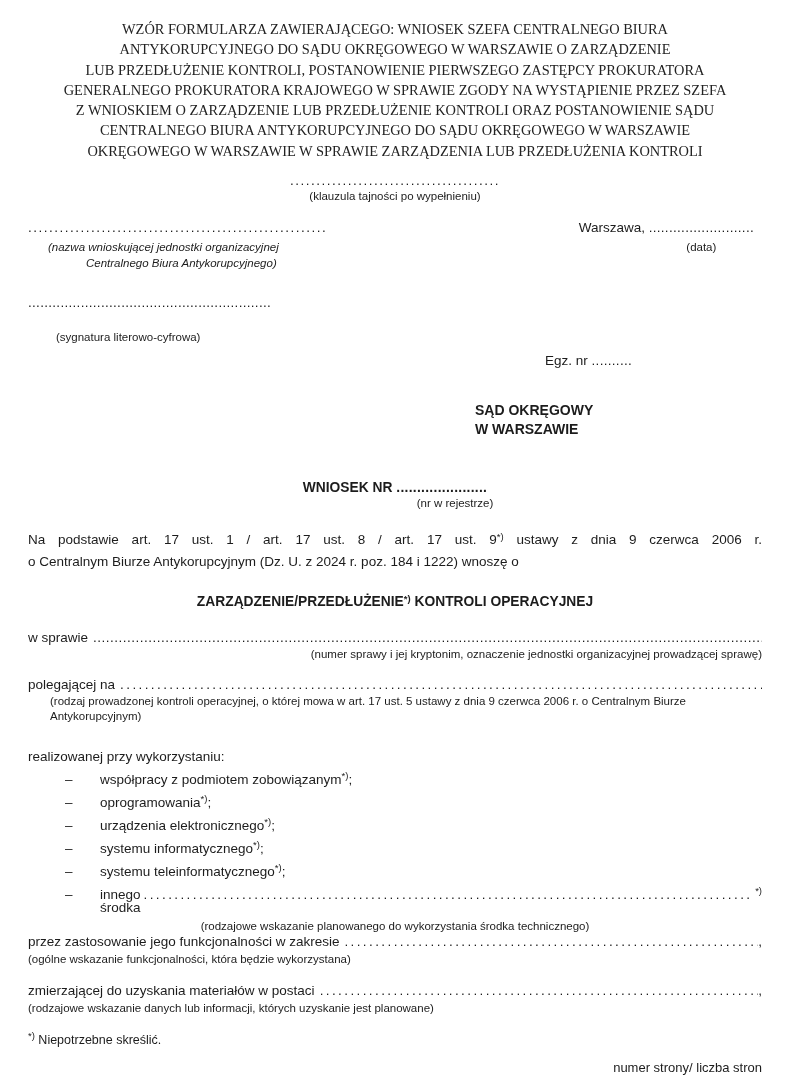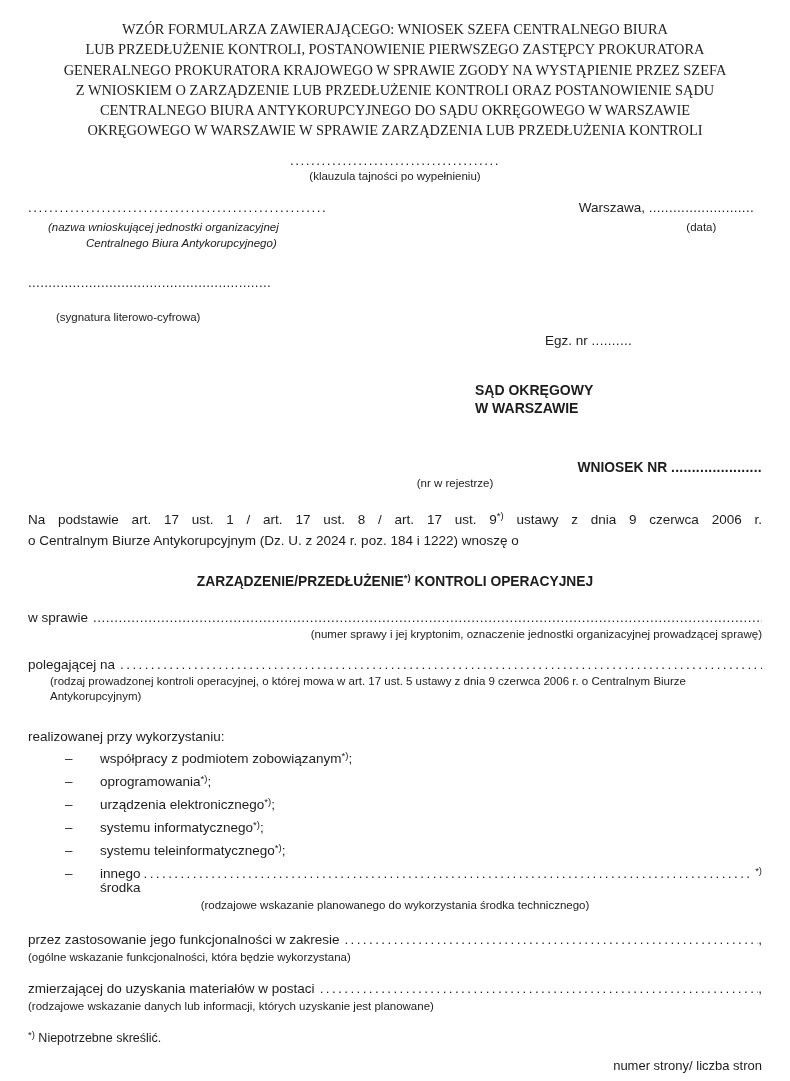--- a/index.html
+++ b/index.html
@@ -38,54 +38,55 @@
   .place-date{margin-right:8px;}
   .place-date .caption{text-align:center;padding-left:70px;margin-top:5px;}
 
   .sygnatura{margin-top:24px;line-height:15px;}
   .sygnatura .caption{padding-left:28px;margin-top:20px;}
 
   .egz{margin-top:8px;margin-left:517px;}
 
   .court{margin-top:33px;margin-left:447px;font-weight:bold;font-size:14px;line-height:18.5px;}
 
-  .wniosek{margin-top:42px;text-align:right;font-weight:bold;font-size:13.8px;}
+  .wniosek{margin-top:42px;text-align:center;font-weight:bold;font-size:13.8px;}
   .wniosek-caption{text-align:center;padding-left:120px;margin-top:1px;}
 
   .legal{margin-top:19px;line-height:20.5px;}
   .legal .j{display:block;text-align:justify;text-align-last:justify;}
 
   .heading2{margin-top:22px;text-align:center;font-weight:bold;font-size:13.8px;}
 
   .case-line{margin-top:21px;}
   .center-caption{text-align:right;margin-top:2px;}
   .poleg-line{margin-top:15px;}
   .poleg-caption{max-width:690px;margin:2px auto 0;text-align:left;}
 
   .realizowanej{margin-top:25px;}
   .li{display:flex;align-items:baseline;margin-left:37px;margin-top:8.5px;line-height:13.5px;}
   .li .dash{flex:0 0 35px;}
   .li .fill{flex:1 1 auto;overflow:hidden;letter-spacing:2.4px;margin:0 3px;}
   .means-caption{text-align:center;margin-top:4px;}
 
-  .func-line{margin-top:19px;}
+  .func-line{}
   .right-caption{margin-top:3px;}
   .mat-line{margin-top:16px;}
 
   .footnote{margin-top:17px;font-size:12.5px;}
   .pagenote{margin-top:13px;text-align:right;font-size:13px;}
   .klauzula.bottom{margin-top:3px;}
 </style>
 </head>
 <body>
 
 <div class="page">
 
   <div class="title">
     <div>WZÓR FORMULARZA ZAWIERAJĄCEGO: WNIOSEK SZEFA CENTRALNEGO BIURA</div>
+    <div>ANTYKORUPCYJNEGO DO SĄDU OKRĘGOWEGO W WARSZAWIE O ZARZĄDZENIE</div>
     <div>LUB PRZEDŁUŻENIE KONTROLI, POSTANOWIENIE PIERWSZEGO ZASTĘPCY PROKURATORA</div>
     <div>GENERALNEGO PROKURATORA KRAJOWEGO W SPRAWIE ZGODY NA WYSTĄPIENIE PRZEZ SZEFA</div>
     <div>Z WNIOSKIEM O ZARZĄDZENIE LUB PRZEDŁUŻENIE KONTROLI ORAZ POSTANOWIENIE SĄDU</div>
     <div>CENTRALNEGO BIURA ANTYKORUPCYJNEGO DO SĄDU OKRĘGOWEGO W WARSZAWIE</div>
     <div>OKRĘGOWEGO W WARSZAWIE W SPRAWIE ZARZĄDZENIA LUB PRZEDŁUŻENIA KONTROLI</div>
   </div>
 
   <div class="klauzula">
     <div class="dots-spaced">........................................</div>
     <div class="caption">(klauzula tajności po wypełnieniu)</div>

